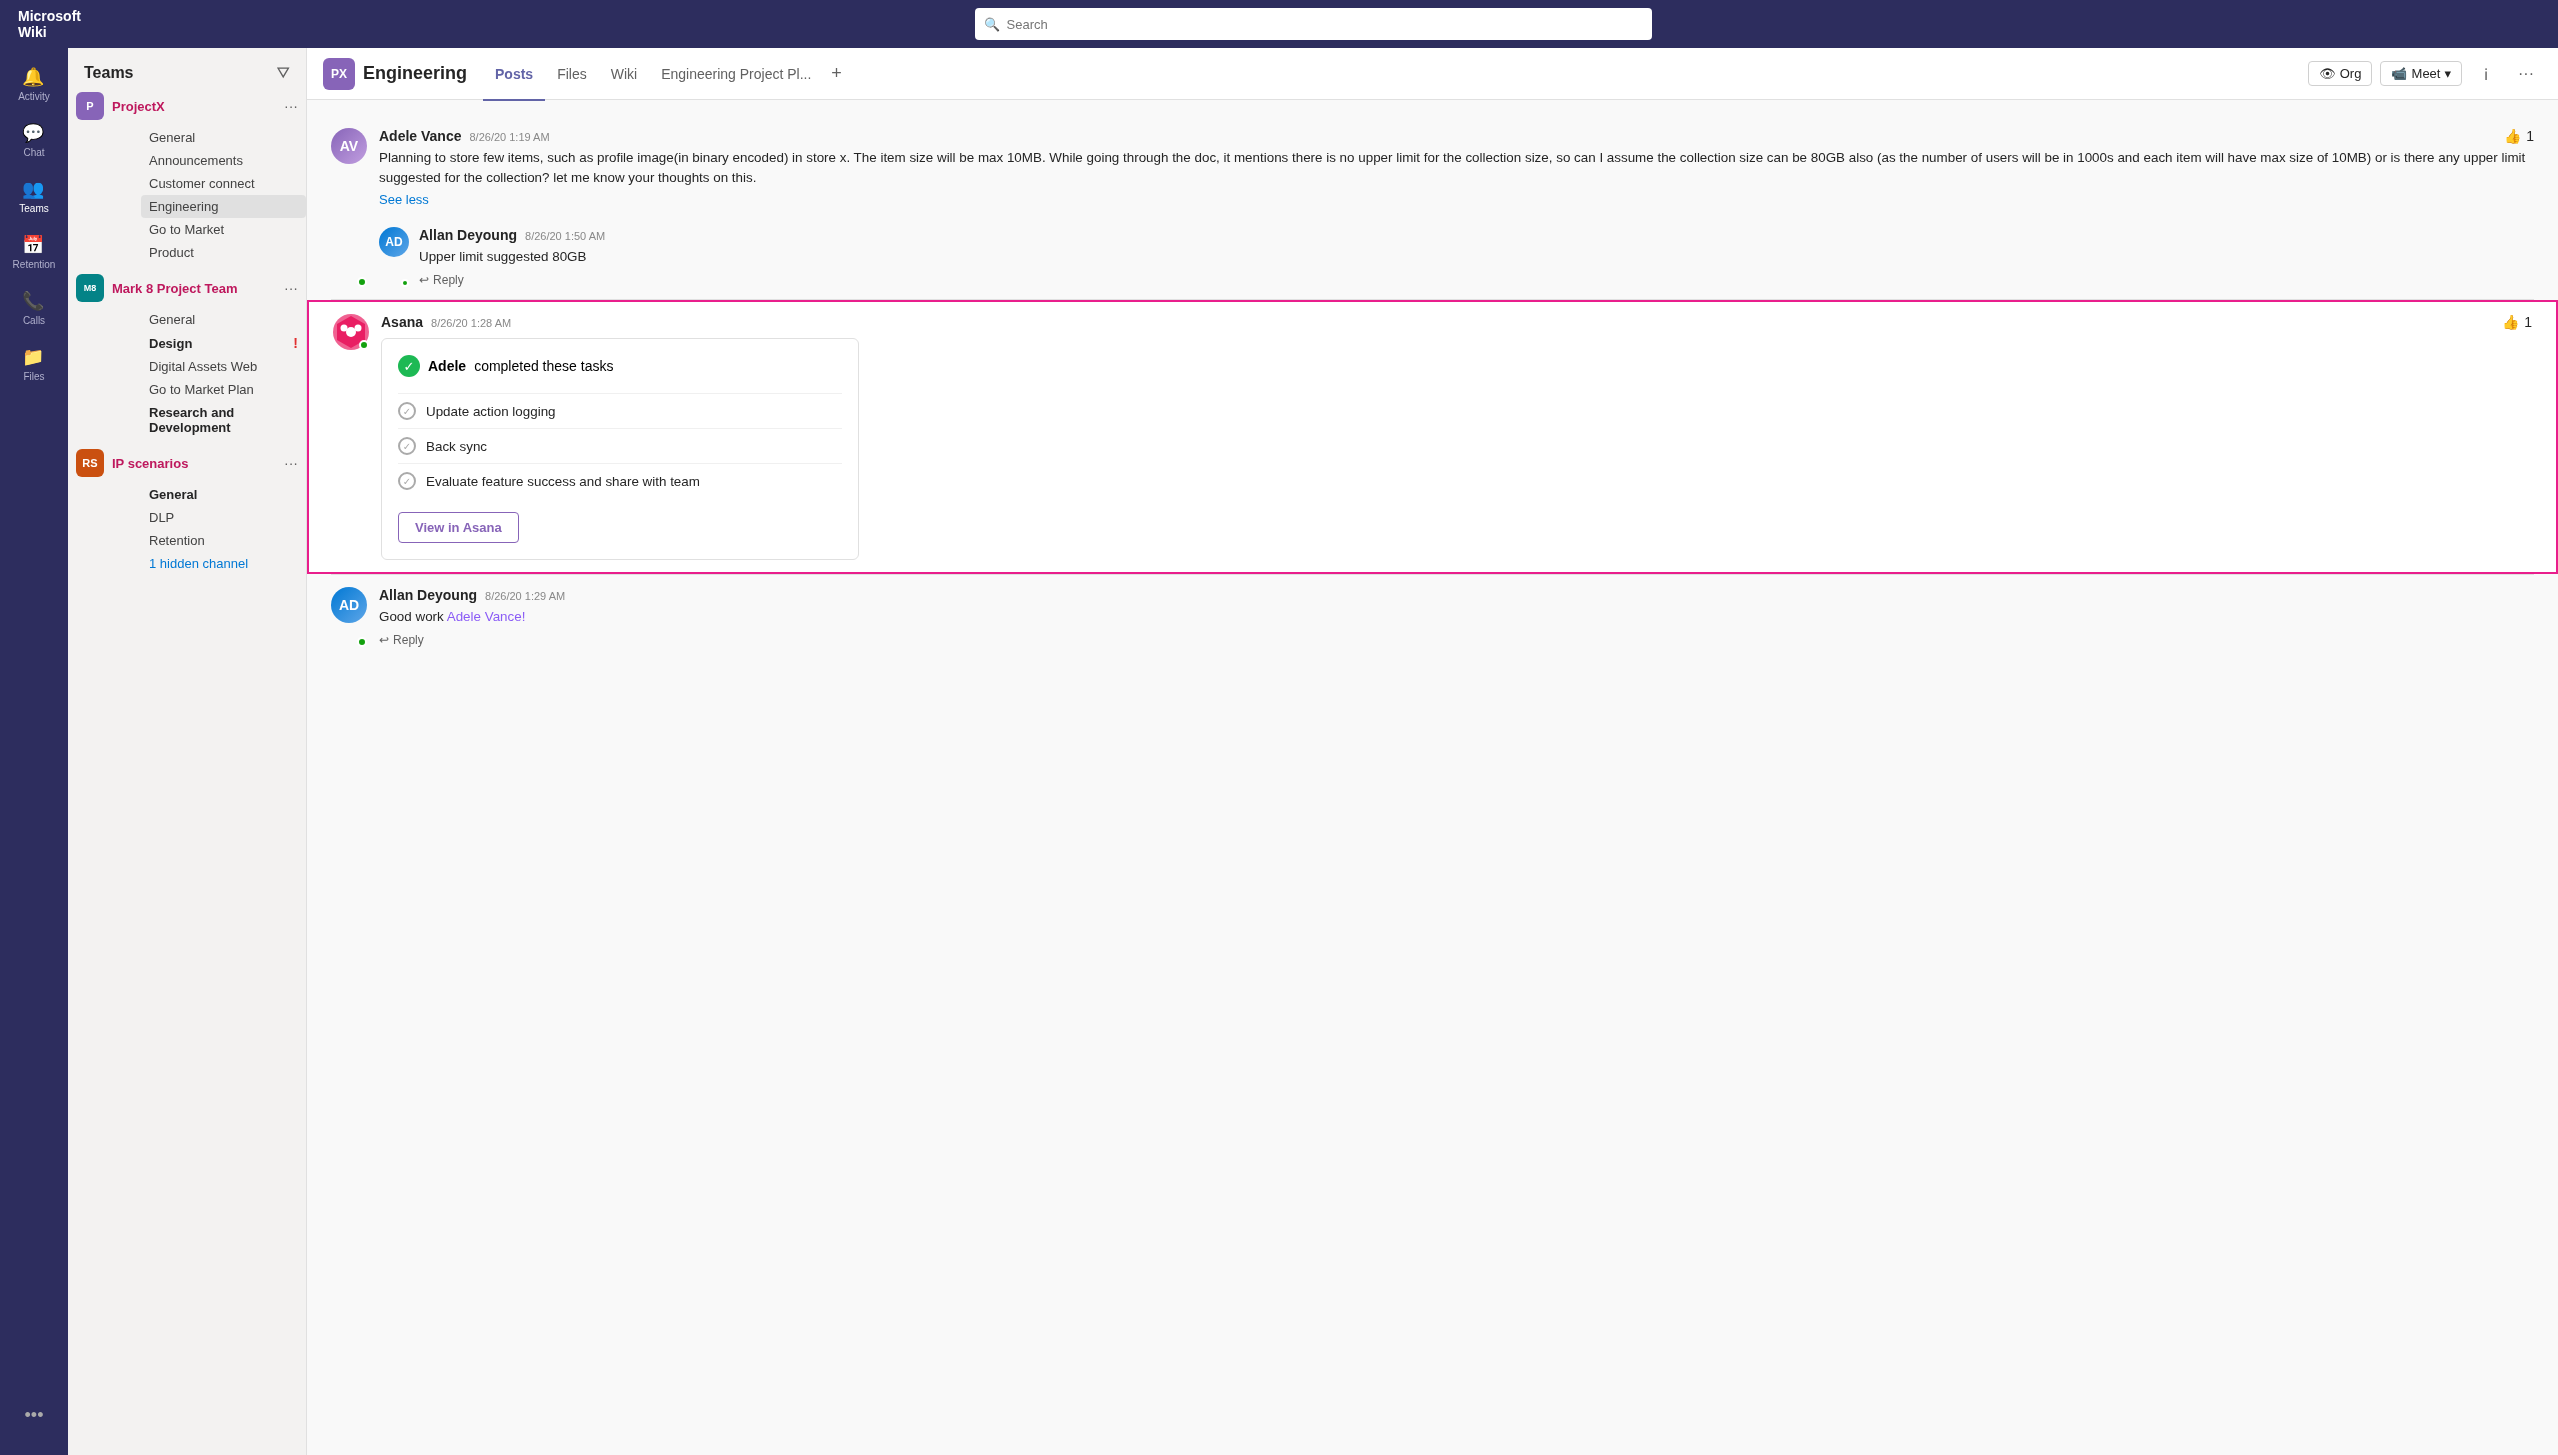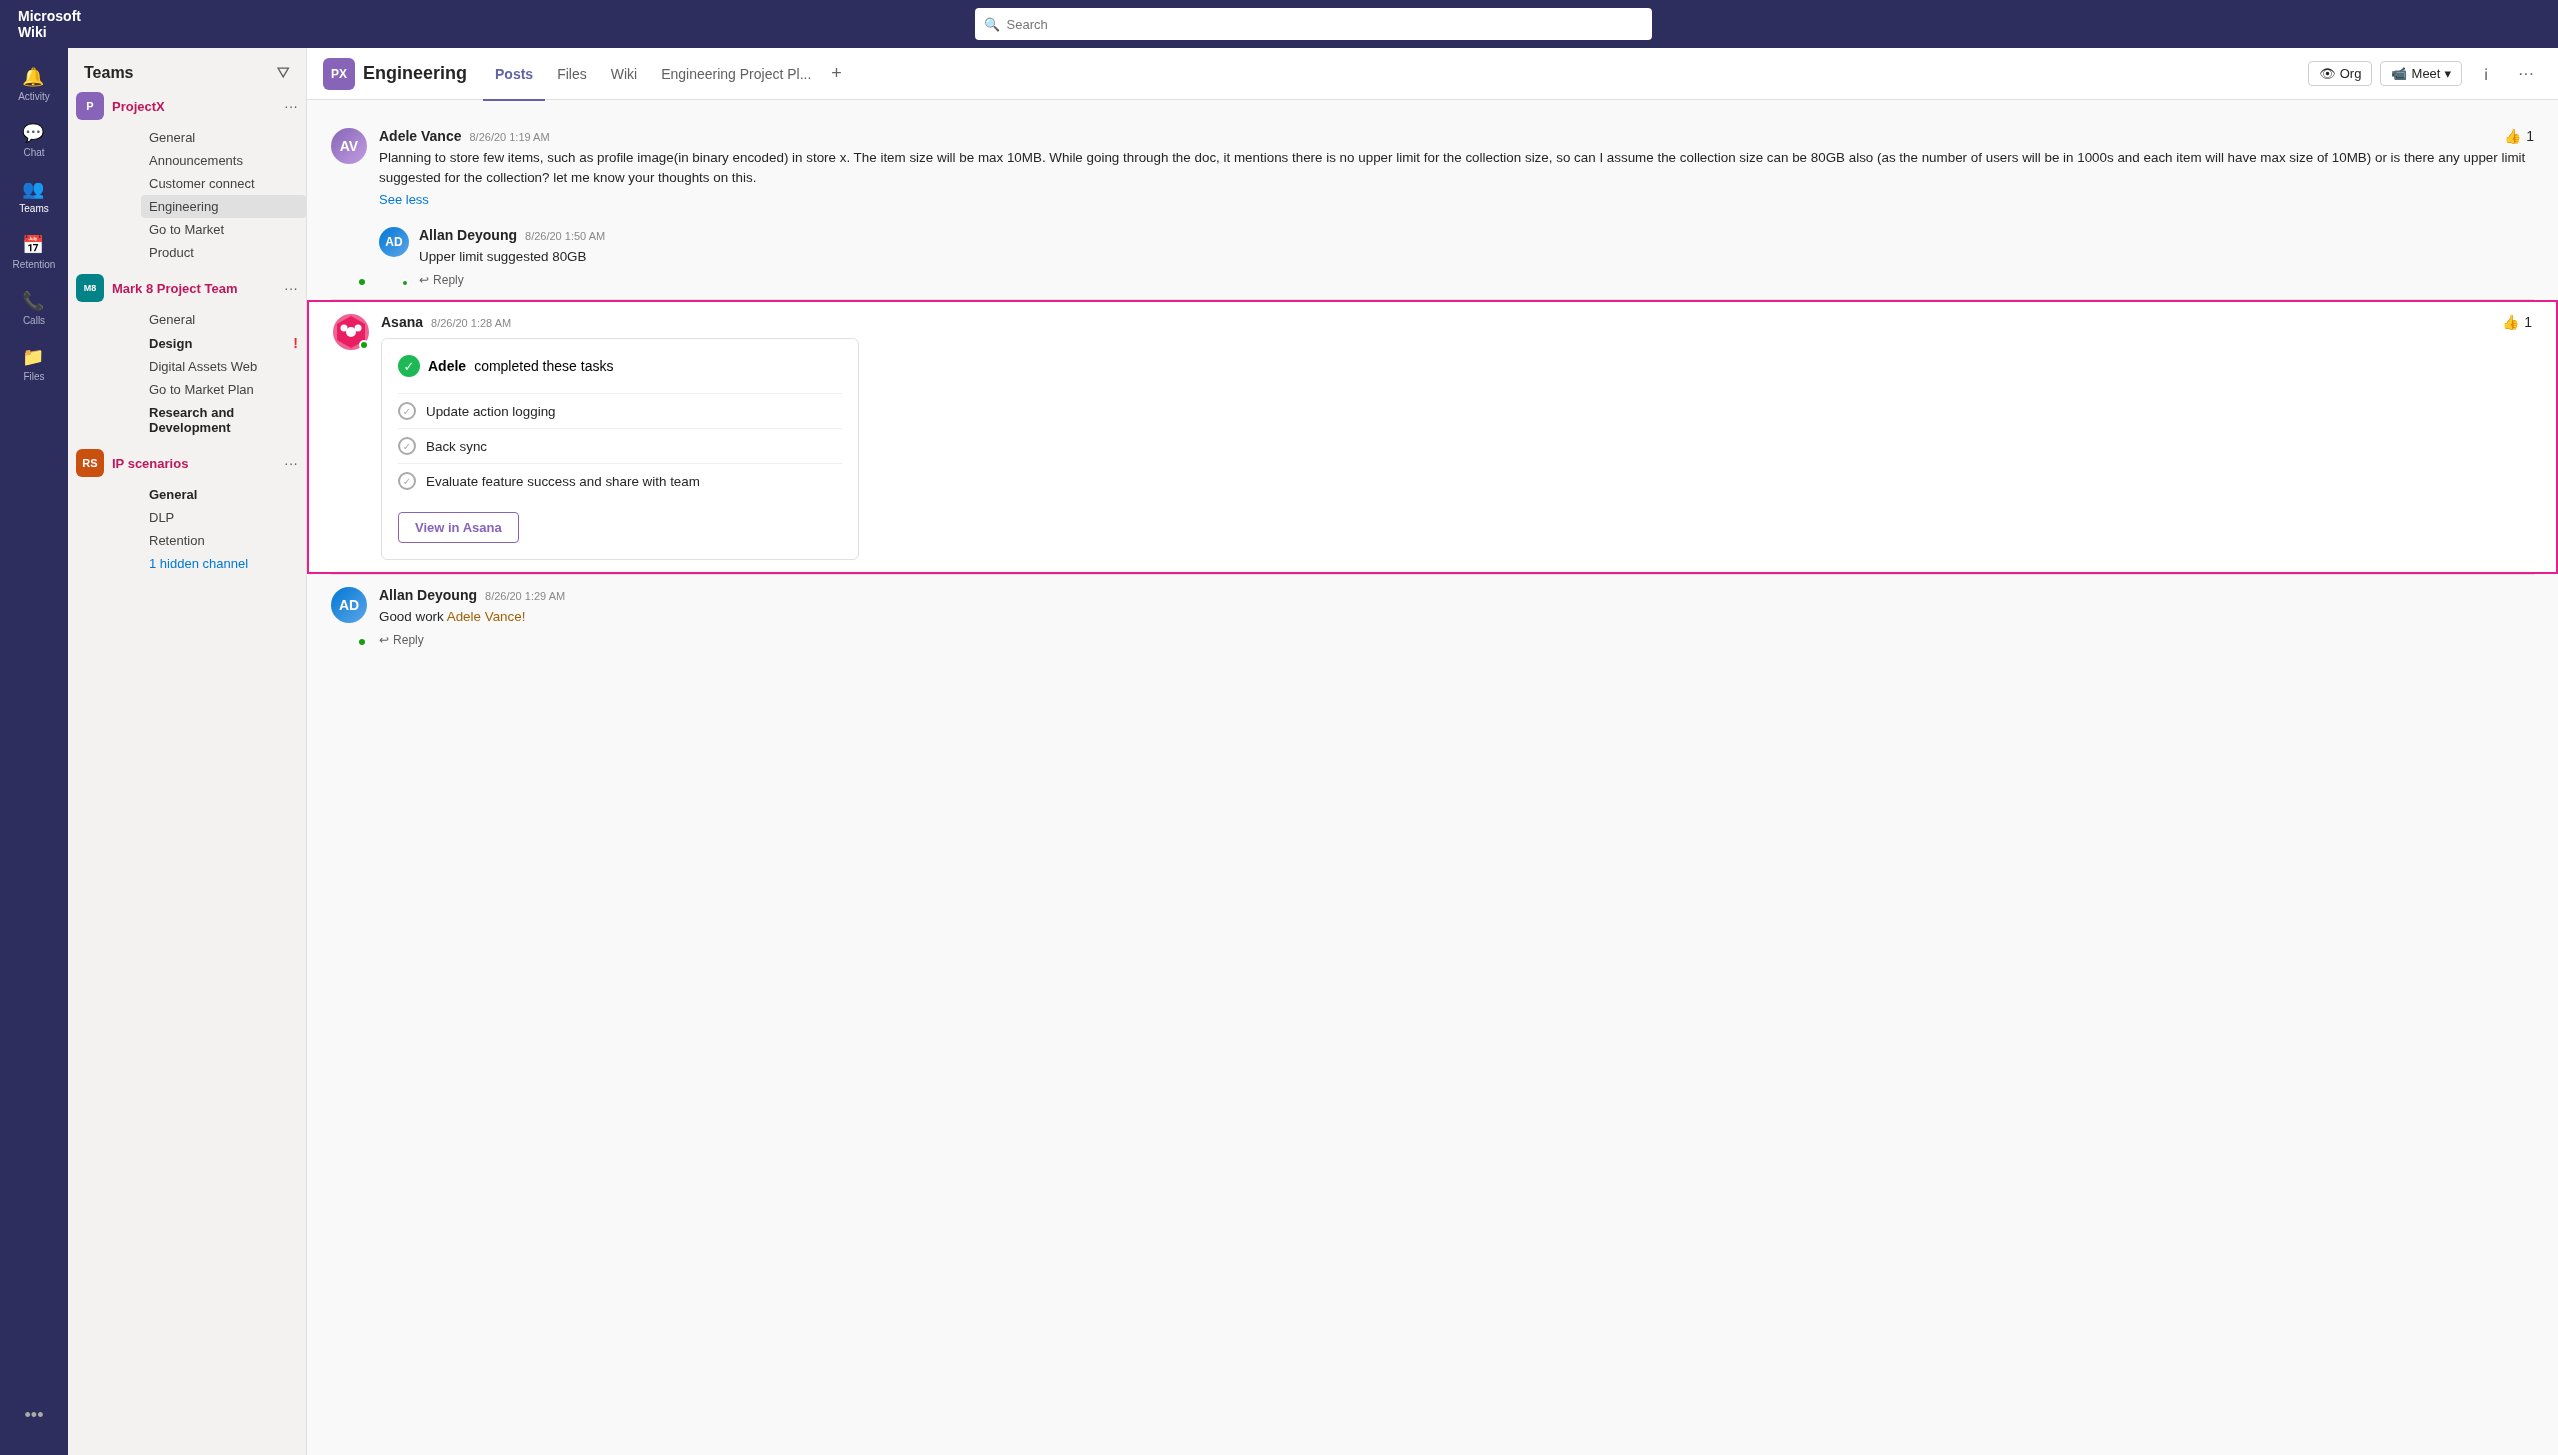--- a/index.html
+++ b/index.html
@@ -421,21 +421,21 @@
       border: 1px solid #8764b8;
       border-radius: 4px;
       color: #8764b8;
       font-size: 13px;
       font-weight: 600;
       background: white;
       cursor: pointer;
     }
 
     
-    .mention-link { color: #a16207; cursor: pointer; text-align: right; }
+    .mention-link { color: #8b5cf6; cursor: pointer; text-align: right; }
 
     .divider { height: 1px; background: #e0e0e0; margin: 0 24px; }
 
     
     ::-webkit-scrollbar { width: 6px; }
     ::-webkit-scrollbar-thumb { background: #c0c0c0; border-radius: 3px; }
   </style>
 </head>
 <body>
 

